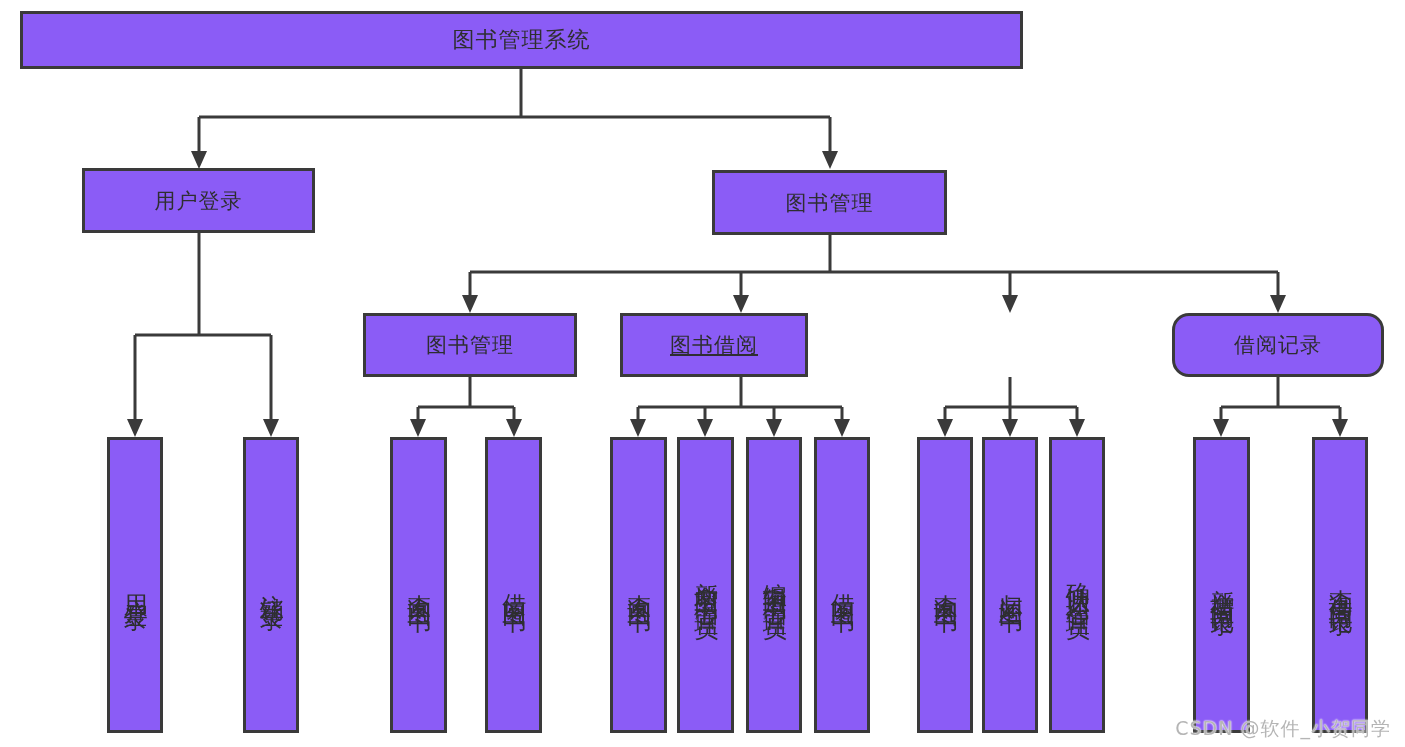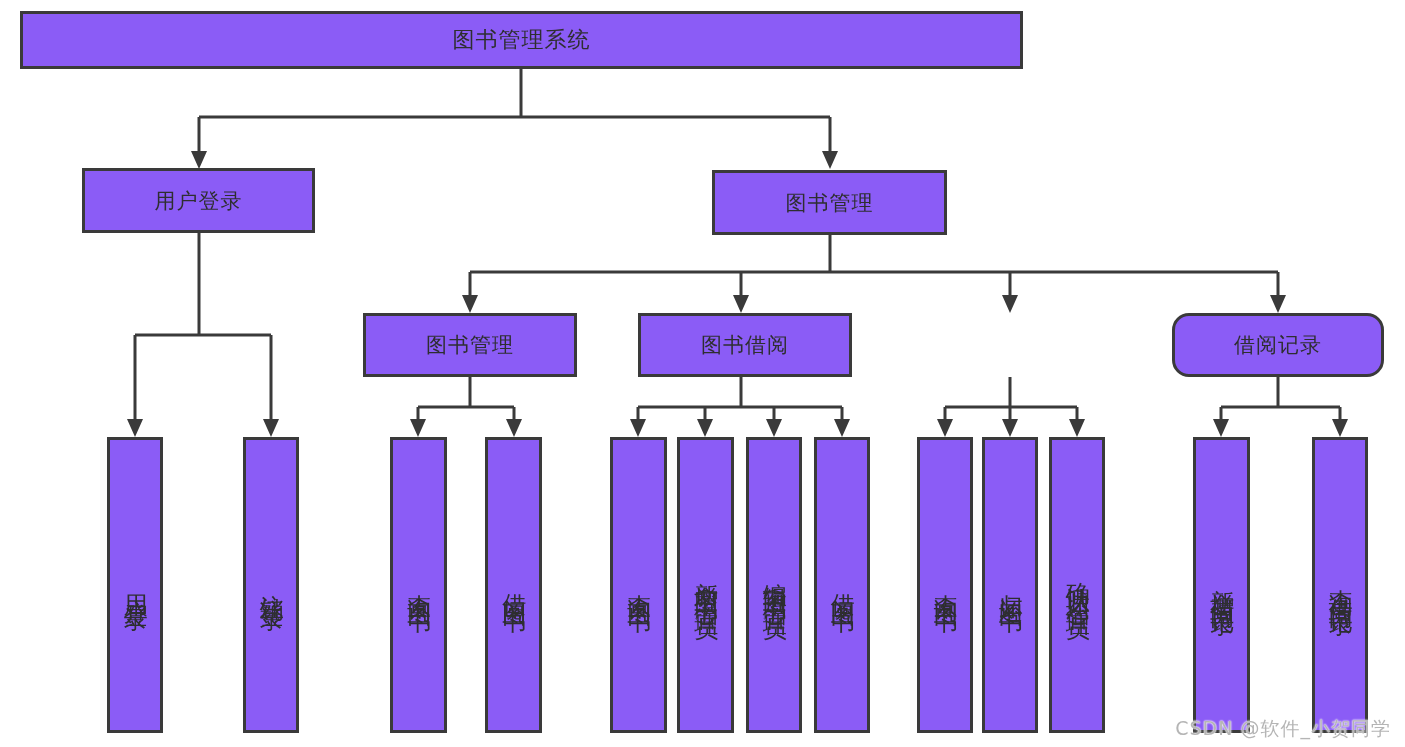--- a/index.html
+++ b/index.html
@@ -62,21 +62,21 @@
   <div class="box h" style="left:82px;top:168px;width:233px;height:65px;">
     <span>用户登录</span>
   </div>
   <div class="box h" style="left:712px;top:170px;width:235px;height:65px;">
     <span>图书管理</span>
   </div>
 
   <div class="box h" style="left:363px;top:313px;width:214px;height:64px;">
     <span>图书管理</span>
   </div>
-  <div class="box h" style="left:638px;top:313px;width:214px;height:64px;">
+  <div class="box h" style="left:620px;top:313px;width:188px;height:64px;text-decoration:underline;">
     <span>图书借阅</span>
   </div>
   <div class="box h" style="left:1172px;top:313px;width:212px;height:64px;border-radius:17px;">
     <span>借阅记录</span>
   </div>
 
   <div class="box v" style="left:107px;top:437px;width:56px;height:296px;">
     <span>用户登录</span>
   </div>
   <div class="box v" style="left:243px;top:437px;width:56px;height:296px;">

